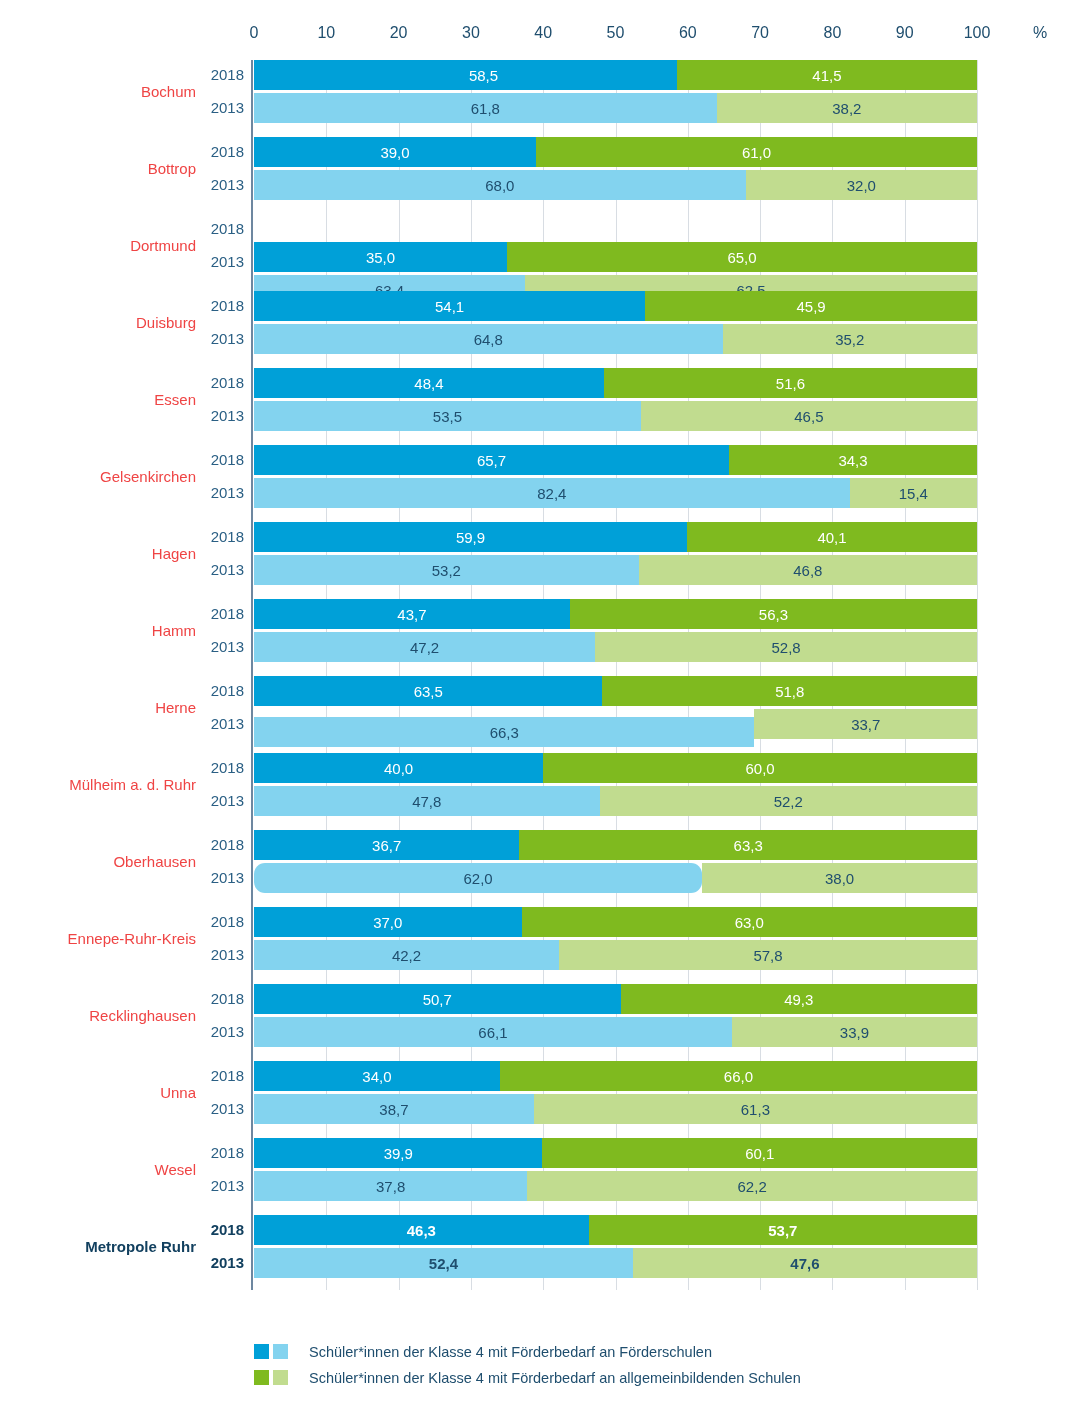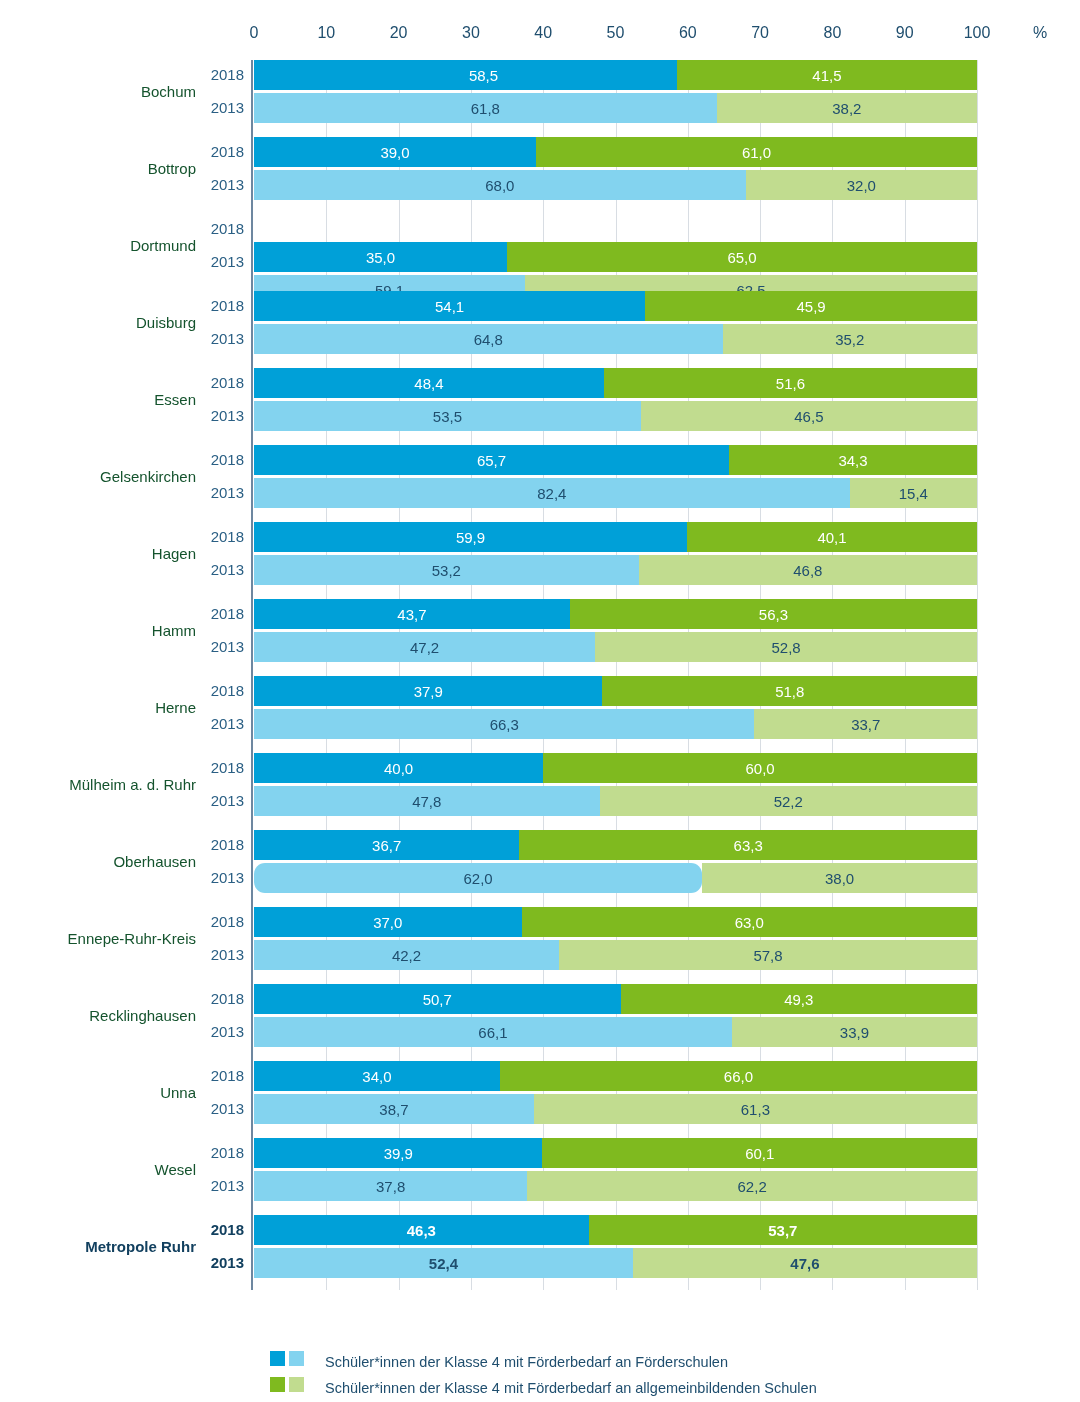--- a/index.html
+++ b/index.html
@@ -60,36 +60,36 @@
   .seg.blue-l{background:#83d3ef;color:#1f4e6e;}
   .seg.green-l{background:#c1dc8f;color:#1f4e6e;}
   .group.total .seg{font-weight:bold;}
 
   
   .ylabels{position:absolute;left:0;top:60px;width:254px;height:1230px;}
   .ygroup{position:absolute;left:0;width:254px;}
   .cat-name{
     position:absolute;right:58px;
     width:190px;text-align:right;
-    font-size:15px;color:#14532d;white-space:nowrap;
+    font-size:15px;color:#ef4444;white-space:nowrap;
   }
   .yr{
     position:absolute;right:10px;
     width:42px;text-align:right;
     font-size:15px;color:#2a5f84;
   }
   .ygroup.total .cat-name,
   .ygroup.total .yr{font-weight:bold;color:#12405f;}
 
   
   .legend{
     position:absolute;left:254px;top:1344px;width:760px;
   }
   .legend-row{
-    display:flex;align-items:flex-end;height:26px;margin-left:16px;
+    display:flex;align-items:flex-start;height:26px;
   }
   .sw{width:15px;height:15px;display:inline-block;}
   .sw-gap{width:4px;height:1px;display:inline-block;}
   .sw.b1{background:#00a0d8;}
   .sw.b2{background:#83d3ef;}
   .sw.g1{background:#7fba1f;}
   .sw.g2{background:#c1dc8f;}
   .legend-label{
     margin-left:21px;font-size:14.5px;color:#1f4e6e;white-space:nowrap;
   }
@@ -252,21 +252,21 @@
           <div class="bar" style="top: 0px;">
             <div class="seg blue" style="width: 253.05px;">
               <span>35,0</span>
             </div>
             <div class="seg green" style="width: 469.95px;">
               <span>65,0</span>
             </div>
           </div>
           <div class="bar" style="top: 33px;">
             <div class="seg blue-l" style="width: 271.125px;">
-              <span>59,1</span>
+              <span>63,4</span>
             </div>
             <div class="seg green-l" style="width: 451.875px;">
               <span>62,5</span>
             </div>
           </div>
         </div>
         <div class="group" style="top: 231px; height: 63px;">
           <div class="bar" style="top: 0px;">
             <div class="seg blue" style="width: 391.143px;">
               <span>54,1</span>
@@ -352,28 +352,28 @@
               <span>47,2</span>
             </div>
             <div class="seg green-l" style="width: 381.744px;">
               <span>52,8</span>
             </div>
           </div>
         </div>
         <div class="group" style="top: 616px; height: 63px;">
           <div class="bar" style="top: 0px;">
             <div class="seg blue" style="width: 348.486px;">
-              <span>37,9</span>
+              <span>63,5</span>
             </div>
             <div class="seg green" style="width: 374.514px;">
               <span>51,8</span>
             </div>
           </div>
           <div class="bar" style="top: 33px;">
-            <div class="seg blue-l" style="width: 548px;">
+            <div class="seg blue-l" style="width: 548px; margin-top: 8px;">
               <span>66,3</span>
             </div>
             <div class="seg green-l" style="width: 243.651px;">
               <span>33,7</span>
             </div>
           </div>
         </div>
         <div class="group" style="top: 693px; height: 63px;">
           <div class="bar" style="top: 0px;">
             <div class="seg blue" style="width: 289.2px;">

